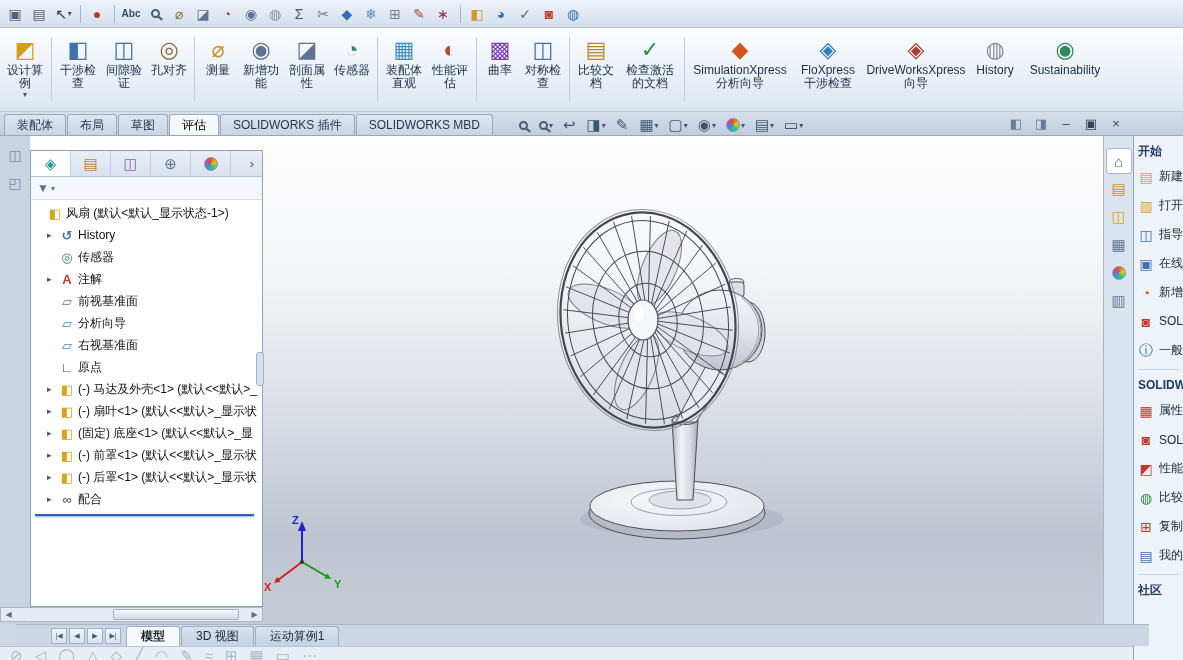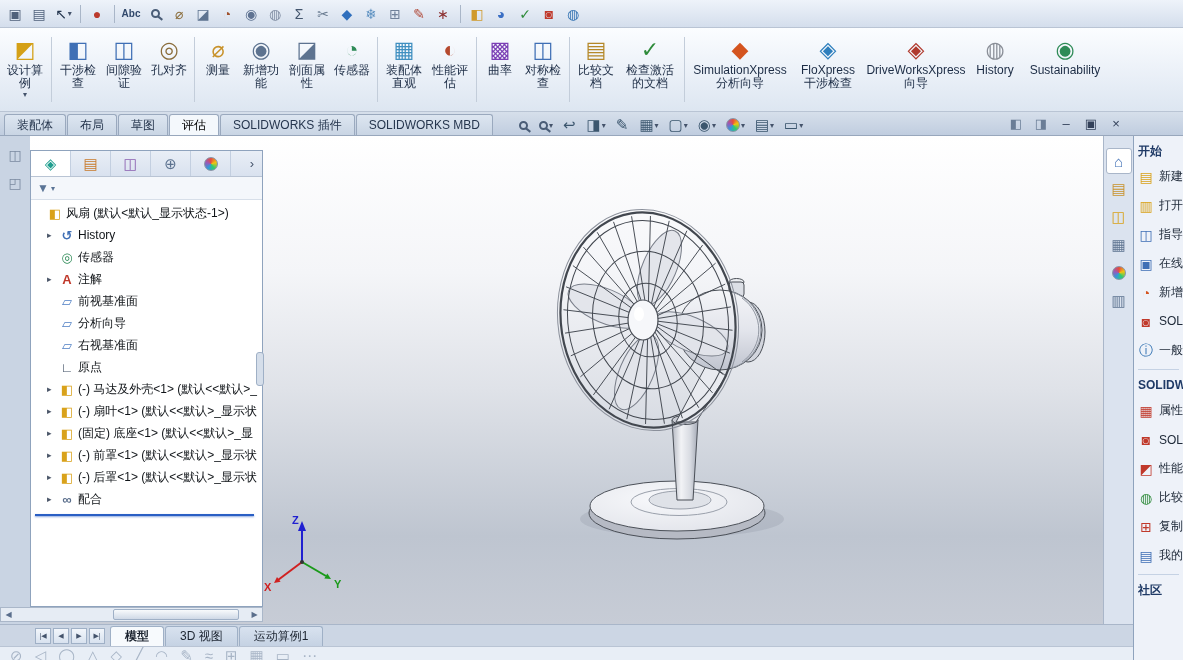--- a/index.html
+++ b/index.html
@@ -80,21 +80,21 @@
   
   #task-pane{position:absolute;left:1133px;top:112px;width:50px;height:548px;background:#eef2f9;border-left:1px solid #8fa3bd;z-index:22;overflow:hidden}
   #tp-header{height:24px;background:linear-gradient(#dfe8f4,#c2d1e6);border-bottom:1px solid #a9b6c9;display:flex;align-items:center;padding:0 4px;gap:5px;font-weight:bold;color:#1f3a66;white-space:nowrap;overflow:hidden}
   #tp-rows{padding:4px 0 0 4px}
   .tph{font-weight:bold;color:#1f3a66;font-size:12px;height:22px;display:flex;align-items:center;white-space:nowrap;overflow:hidden}
   .tpi{height:29px;display:flex;align-items:center;gap:5px;white-space:nowrap;overflow:hidden;font-size:12px;color:#202b3a}
   .tpi .g{width:16px;text-align:center;font-size:14px;flex:0 0 16px}
   .tpsep{height:1px;background:#c5d2e4;margin:4px 4px 4px 0}
 
   
-  #doc-tabbar{position:absolute;left:0;top:624px;width:1133px;height:22px;background:#ccd6e4;border-top:1px solid #a9b6c9;display:flex;align-items:flex-end;z-index:23}
+  #doc-tabbar{position:absolute;left:16px;top:624px;width:1133px;height:22px;background:#ccd6e4;border-top:1px solid #a9b6c9;display:flex;align-items:flex-end;z-index:23}
   #navwrap{display:flex;margin:0 4px 2px 34px}
   .navbtn{width:16px;height:16px;margin:0 1px;border:1px solid #9fb0c6;background:linear-gradient(#f2f6fb,#d8e2ef);font-size:7px;display:flex;align-items:center;justify-content:center;color:#44536b;white-space:nowrap}
   .dtab{height:20px;padding:0 14px;display:flex;align-items:center;border:1px solid #9fb0c6;border-bottom:none;background:linear-gradient(#d8e2ef,#c5d2e3);margin-right:1px;font-size:12px;border-radius:3px 3px 0 0;white-space:nowrap;cursor:default}
   .dtab.active{background:#f7fafd;font-weight:bold}
 
   
   #status-bar{position:absolute;left:0;top:646px;width:1133px;height:14px;background:#e8eef6;border-top:1px solid #b9c4d4;display:flex;gap:12px;padding:1px 10px;overflow:hidden;z-index:23}
   .sico{font-size:15px;color:#7487a0;opacity:.55;line-height:16px}
 </style>
 </head>

